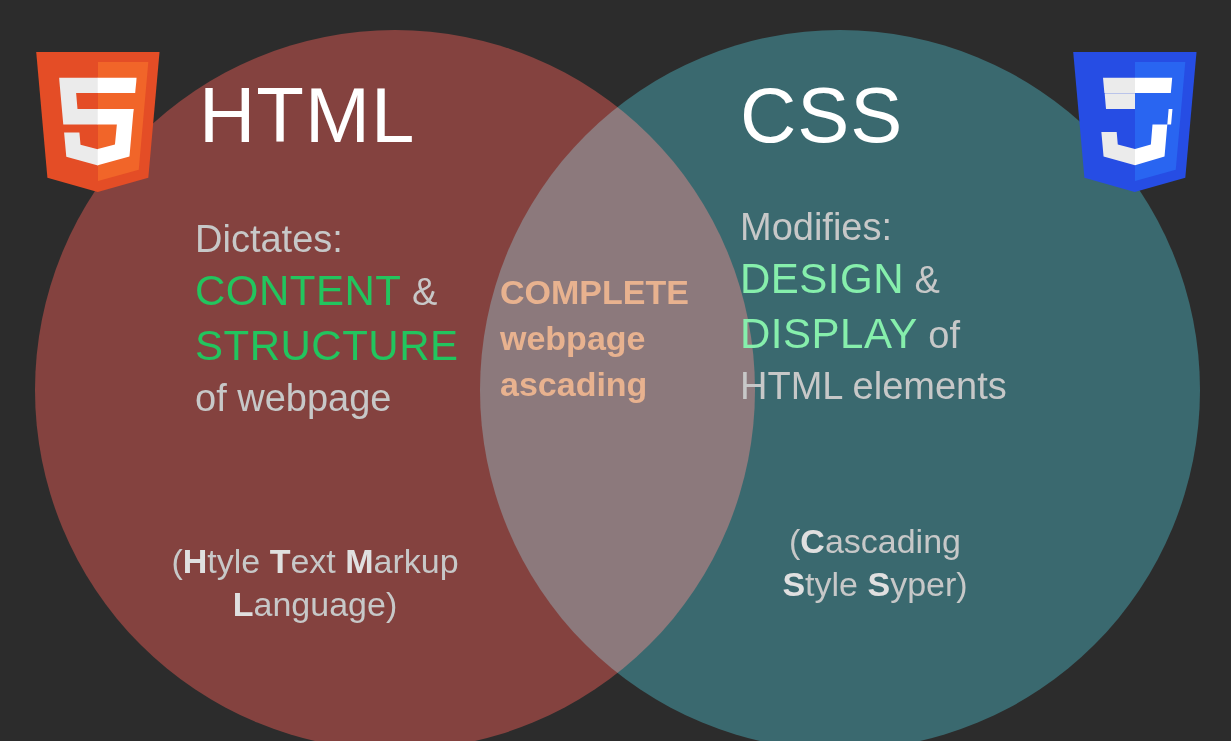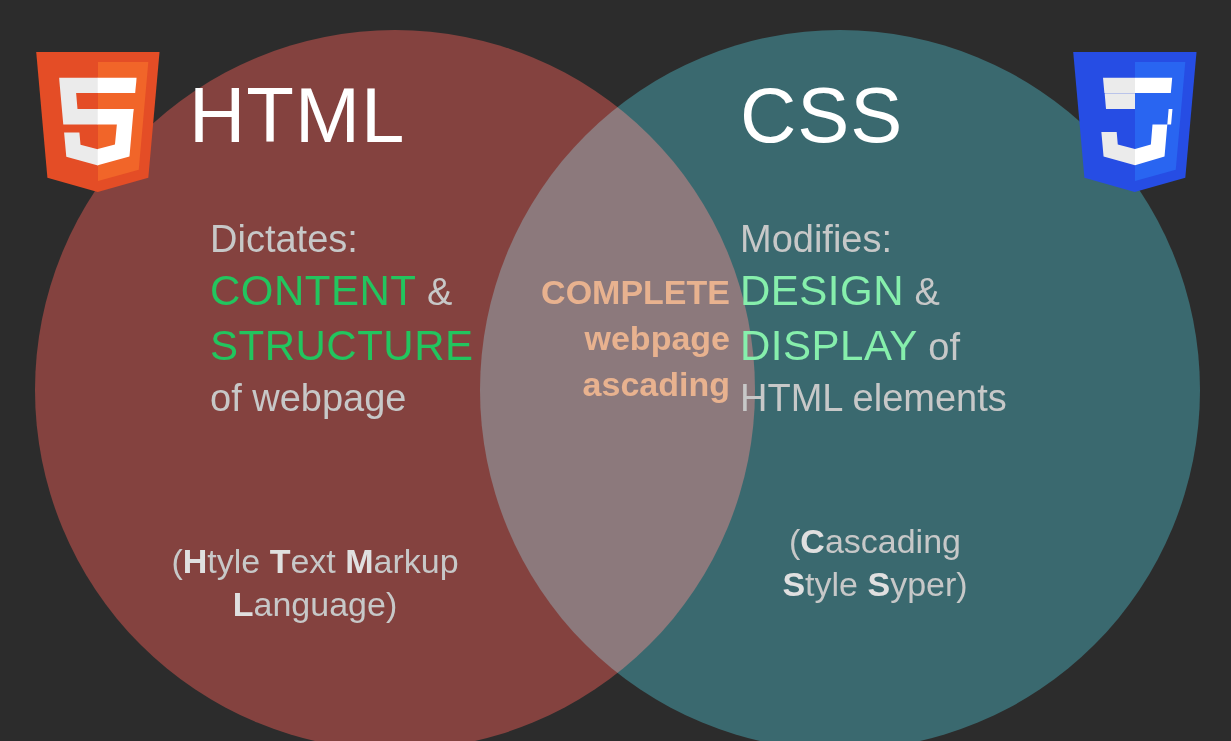--- a/index.html
+++ b/index.html
@@ -43,42 +43,42 @@
 
   .title {
     position: absolute;
     color: #fff;
     font-size: 78px;
     font-weight: 400;
     letter-spacing: 1px;
     font-family: "Arial Narrow", Arial, sans-serif;
     font-stretch: condensed;
   }
-  .title.html { left: 189px; top: 70px; }
+  .title.html { left: 199px; top: 70px; }
   .title.css  { left: 740px; top: 70px; }
 
   .body-block {
     position: absolute;
     color: #c7c8c8;
     font-size: 38px;
     line-height: 1.3;
     font-weight: 300;
   }
-  .body-block.html { left: 195px; top: 215px; width: 330px; margin-left: 15px; }
-  .body-block.css  { left: 740px; top: 215px; width: 330px; }
+  .body-block.html { left: 195px; top: 215px; width: 330px; }
+  .body-block.css  { left: 740px; top: 203px; width: 330px; }
 
   .emph-html { color: #22c55e; font-weight: 400; font-family: "Arial Narrow", Arial, sans-serif; font-stretch: condensed; font-size: 42px; letter-spacing:0.5px;}
   .emph-css  { color: #86efac; font-weight: 400; font-family: "Arial Narrow", Arial, sans-serif; font-stretch: condensed; font-size: 42px; letter-spacing:0.5px;}
 
   .intersect {
     position: absolute;
     left: 500px;
     top: 270px;
     width: 230px;
-    text-align: right;
+    text-align: left;
     color: #e8b28f;
     font-size: 34px;
     font-weight: 600;
     line-height: 1.35;
     font-family: "Arial Narrow", Arial, sans-serif;
     font-stretch: condensed;
   }
 
   .acronym {
     position: absolute;

